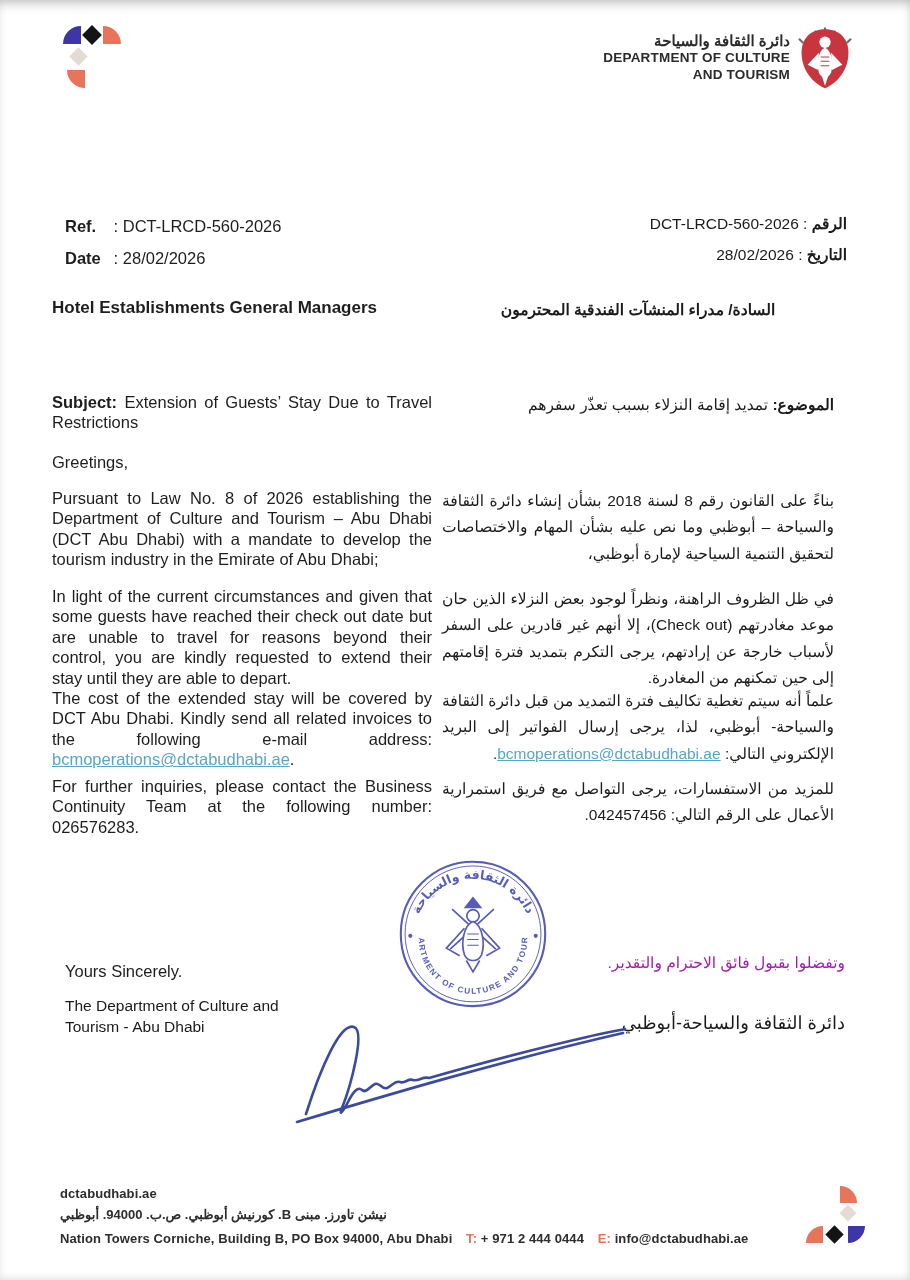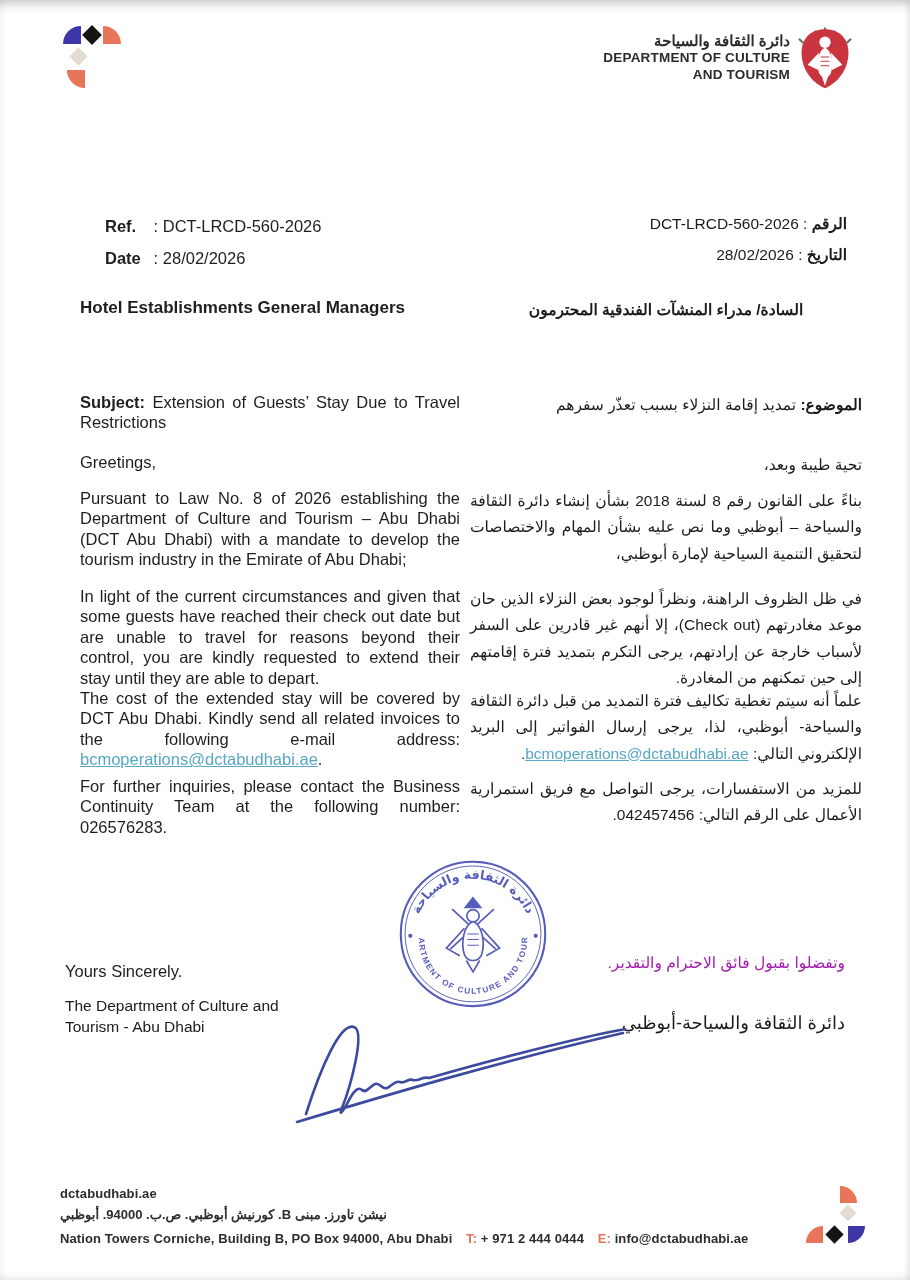--- a/index.html
+++ b/index.html
@@ -1,26 +1,26 @@
 <!DOCTYPE html>
 <html lang="en"><head>
 <meta charset="utf-8">
 <style>
   html,body{margin:0;padding:0;background:#e8e8e8;font-family:"Liberation Sans",sans-serif;}
   .page{position:relative;width:910px;height:1280px;background:#ffffff;margin:0 auto;overflow:hidden;}
   .page::after{content:"";position:absolute;inset:0;pointer-events:none;
     box-shadow:inset 0 14px 12px -12px #b5b5b5, inset -8px 0 10px -9px #c9c9c9,
                inset 8px 0 10px -9px #e2e2e2, inset 0 -10px 10px -10px #d6d6d6;}
   .abs{position:absolute;}
-  .row{position:absolute;left:80px;width:782px;display:flex;justify-content:space-between;}
+  .row{position:absolute;left:52px;width:782px;display:flex;justify-content:space-between;}
   .en-col{width:380px;text-align:justify;font-size:16.5px;line-height:1.24;color:#1e1e1e;}
   .ar-col{width:392px;direction:rtl;text-align:justify;font-size:15.5px;line-height:1.7;color:#1b1b1b;}
   .b{font-weight:bold;}
   .meta-line{font-size:16.5px;color:#1e1e1e;line-height:1.95;}
-  .meta-line .lbl{font-weight:bold;display:inline-block;min-width:44px;margin-left:40px;}
+  .meta-line .lbl{font-weight:bold;display:inline-block;min-width:44px;}
   .ar-meta{direction:rtl;text-align:right;font-size:15.5px;color:#1b1b1b;line-height:2.0;}
   .ar-meta .lbl{font-weight:bold;}
   a.maillink{color:#58a7c5;}
   
   .shape{position:absolute;}
   .q{width:18px;height:18px;}
   .diamond{transform:rotate(45deg);}
   
   .brand-ar{font-size:15px;font-weight:bold;color:#2b2b2b;direction:rtl;}
   .brand-en{font-size:13.5px;font-weight:bold;color:#2b2b2b;letter-spacing:.2px;line-height:1.25;}
@@ -96,21 +96,20 @@
     <div class="en-col" data-name="subject-en">
       <span class="b" data-name="subject-label-en">Subject:</span><span data-name="subject-text-en"> Extension of Guests’ Stay Due to Travel Restrictions</span>
     </div>
     <div class="ar-col" style="text-align:right;" data-name="subject-ar">
       <span class="b" data-name="subject-label-ar">الموضوع:</span><span data-name="subject-text-ar"> تمديد إقامة النزلاء بسبب تعذّر سفرهم</span>
     </div>
   </div>
 
   <div class="row" style="top:452px;">
     <div class="en-col" data-name="greeting-en">Greetings,</div>
-    <div class="ar-col" style="text-align:right;" data-name="greeting-ar">تحية طيبة وبعد،</div>
   </div>
 
   <div class="row" style="top:488px;">
     <div class="en-col" data-name="paragraph-1-en">Pursuant to Law No. 8 of 2026 establishing the Department of Culture and Tourism – Abu Dhabi (DCT Abu Dhabi) with a mandate to develop the tourism industry in the Emirate of Abu Dhabi;</div>
     <div class="ar-col" data-name="paragraph-1-ar">بناءً على القانون رقم 8 لسنة 2018 بشأن إنشاء دائرة الثقافة والسياحة – أبوظبي وما نص عليه بشأن المهام والاختصاصات لتحقيق التنمية السياحية لإمارة أبوظبي،</div>
   </div>
 
   <div class="row" style="top:586px;">
     <div class="en-col" data-name="paragraph-2-en">In light of the current circumstances and given that some guests have reached their check out date but are unable to travel for reasons beyond their control, you are kindly requested to extend their stay until they are able to depart.</div>
     <div class="ar-col" data-name="paragraph-2-ar">في ظل الظروف الراهنة، ونظراً لوجود بعض النزلاء الذين حان موعد مغادرتهم (Check out)، إلا أنهم غير قادرين على السفر لأسباب خارجة عن إرادتهم، يرجى التكرم بتمديد فترة إقامتهم إلى حين تمكنهم من المغادرة.</div>

